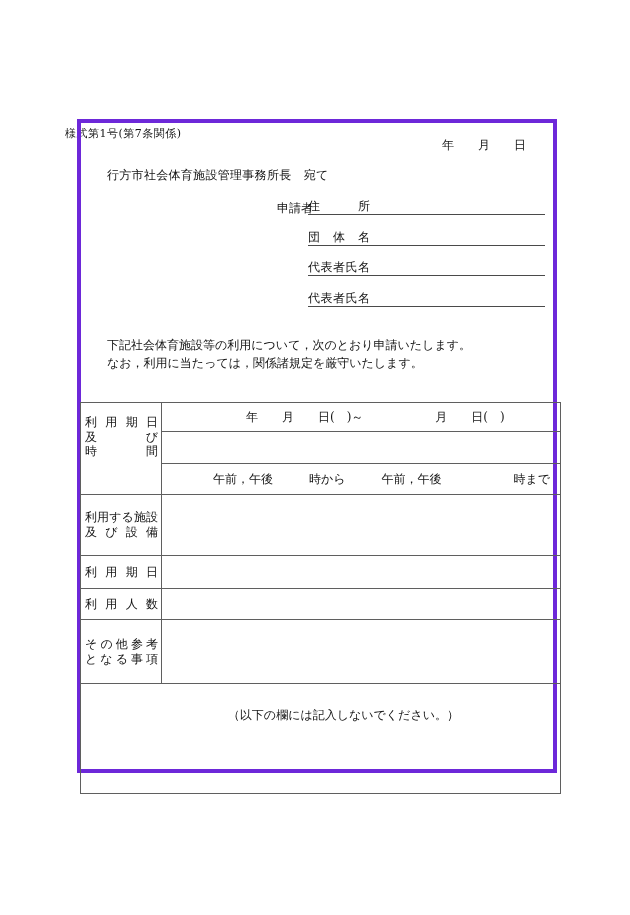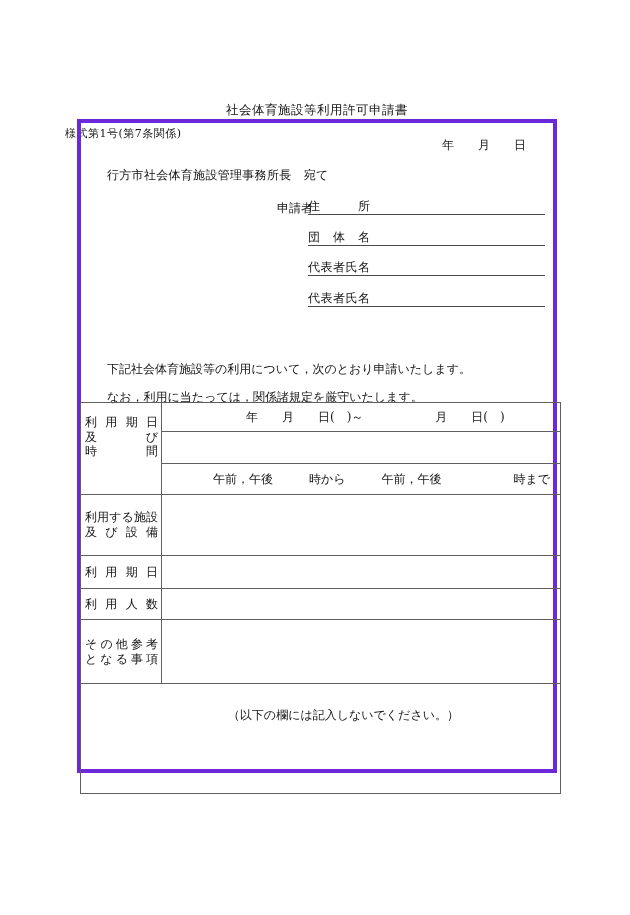--- a/index.html
+++ b/index.html
@@ -40,22 +40,22 @@
   .field-row{
     position:absolute;left:227px;width:237px;height:15px;
     border-bottom:1px solid #4a4a4a;
   }
   .field-row .field-label{
     display:inline-block;width:62px;
     text-align:justify;text-align-last:justify;
     line-height:14px;vertical-align:bottom;
   }
   .fr-1{top:76px}.fr-2{top:107px}.fr-3{top:137px}.fr-4{top:168px}
-  .decl{position:absolute;left:26px;white-space:pre;margin-top:24px;}
-  .decl-1{top:214px}.decl-2{top:242px}
+  .decl{position:absolute;left:26px;white-space:pre;}
+  .decl-1{top:214px}.decl-2{top:232px}
   table.app-table{
     position:absolute;left:-1px;top:279px;
     width:481px;
     border-collapse:collapse;table-layout:fixed;
   }
   table.app-table td{
     border:1px solid #5f5f5f;
     padding:0;vertical-align:middle;
     font-size:12px;
   }
@@ -77,21 +77,20 @@
     height:100px;vertical-align:top !important;
     text-align:center;padding-top:9px !important;white-space:pre;
   }
 </style>
 </head>
 <body>
 
 <div class="page">
 
   <div class="form-number">様式第1号(第7条関係)</div>
-  <div class="form-title">社会体育施設等利用許可申請書</div>
 
   <div class="form-box">
 
     <div class="date-line">年　　月　　日</div>
 
     <div class="addressee">行方市社会体育施設管理事務所長　宛て</div>
 
     <div class="applicant-label">申請者</div>
 
     <div class="field-row fr-2">

